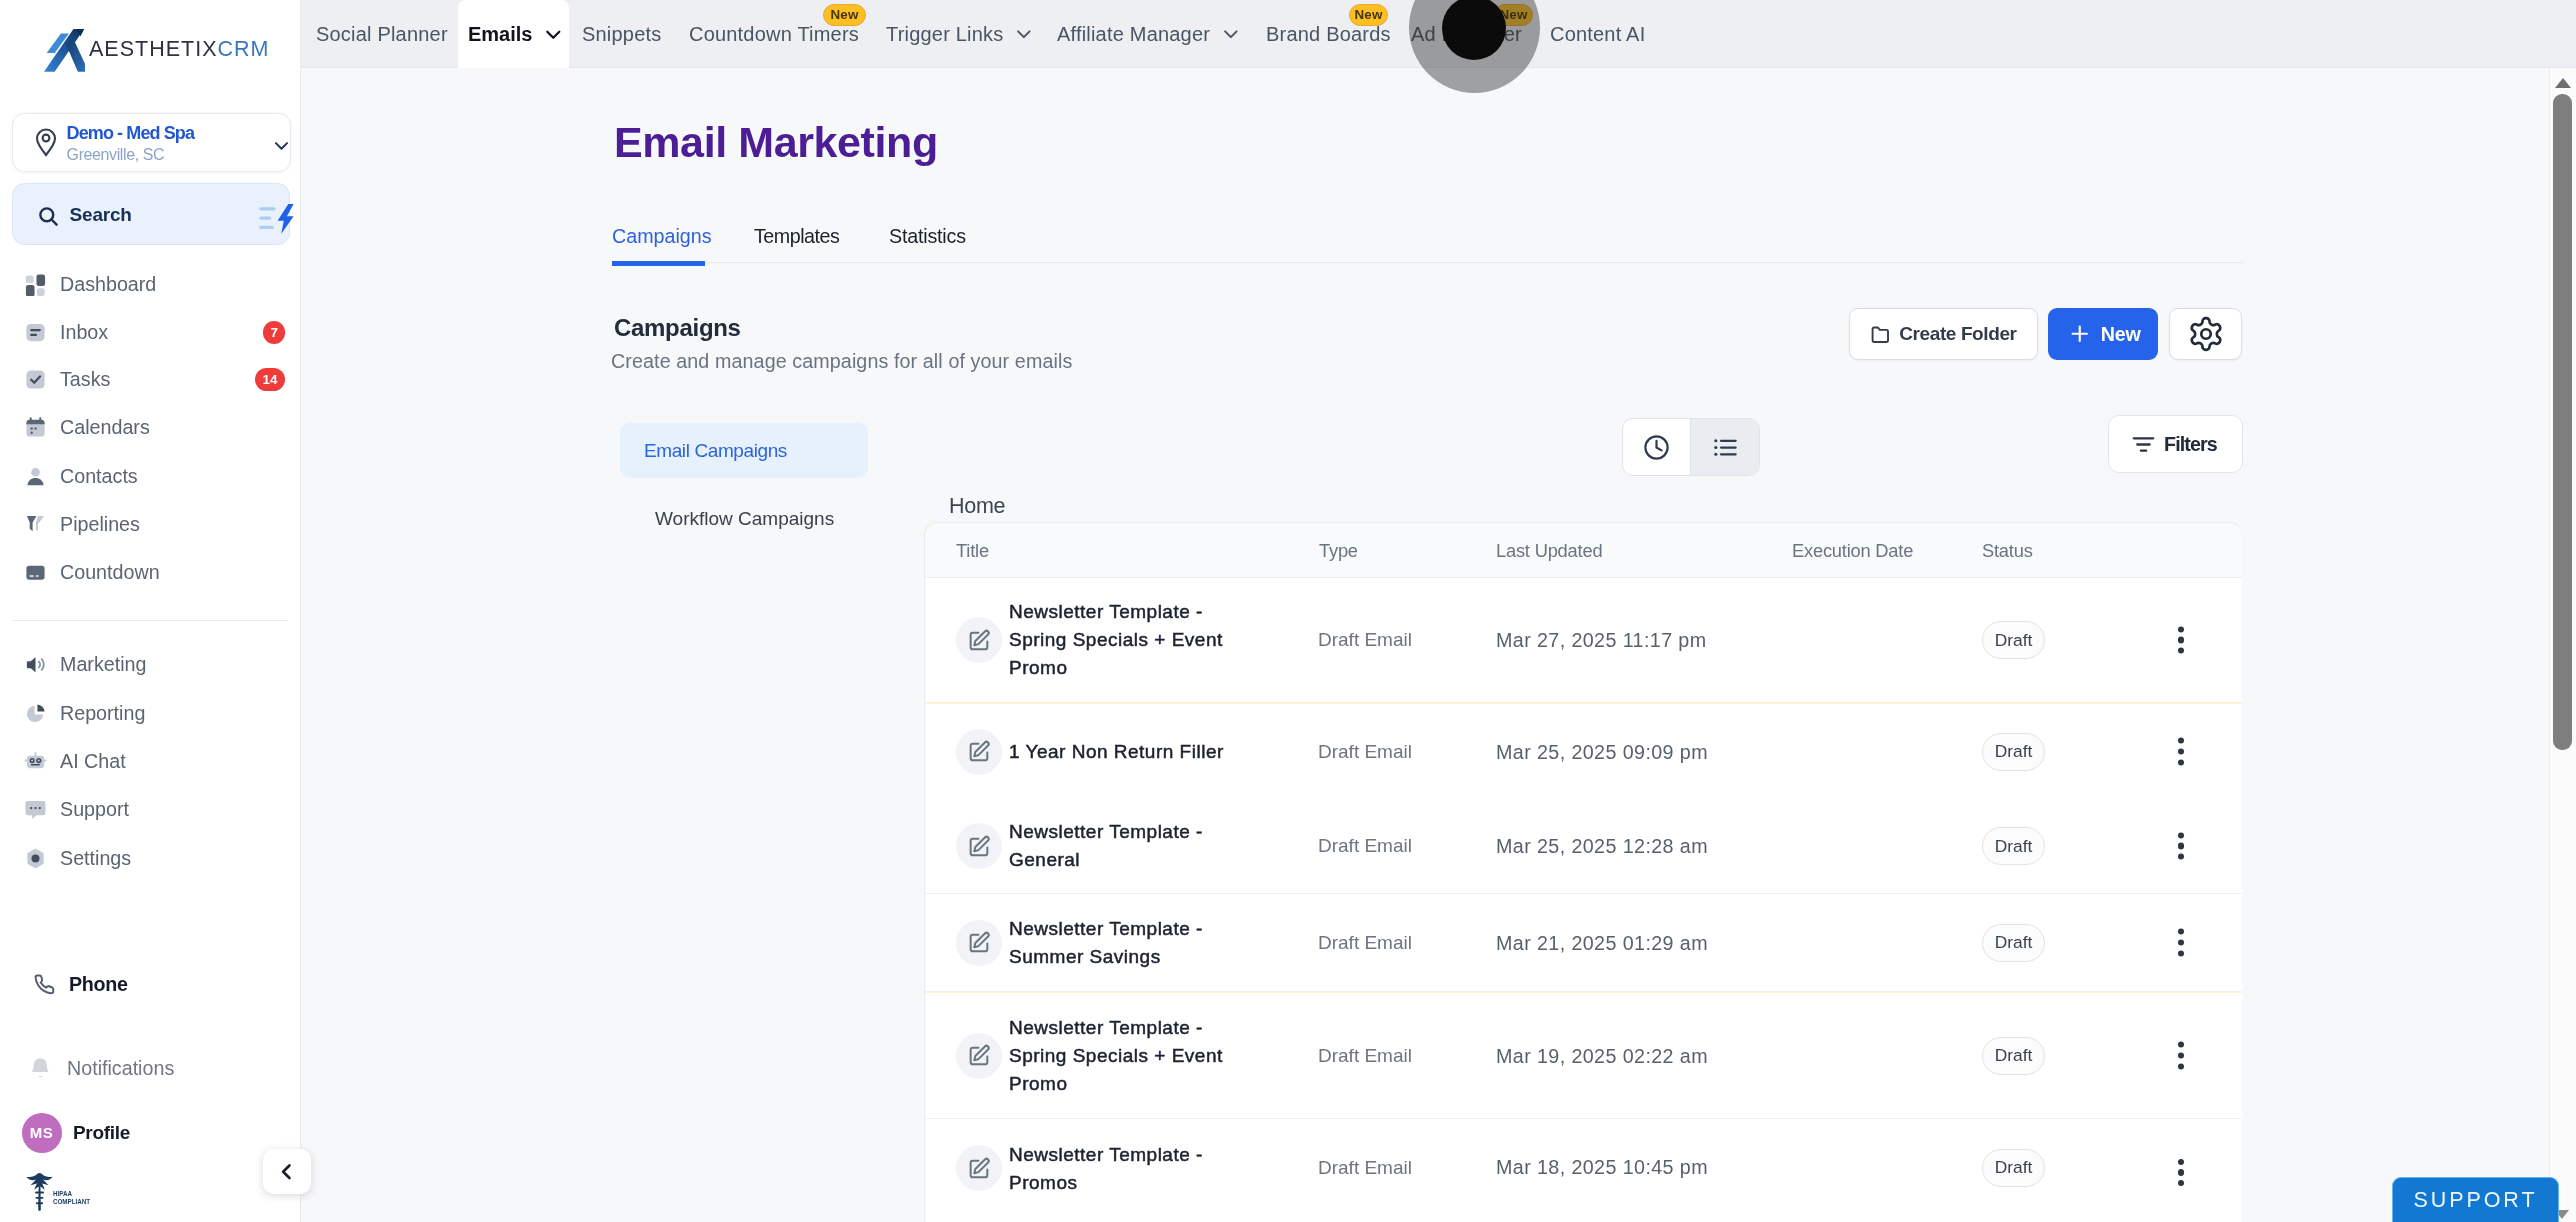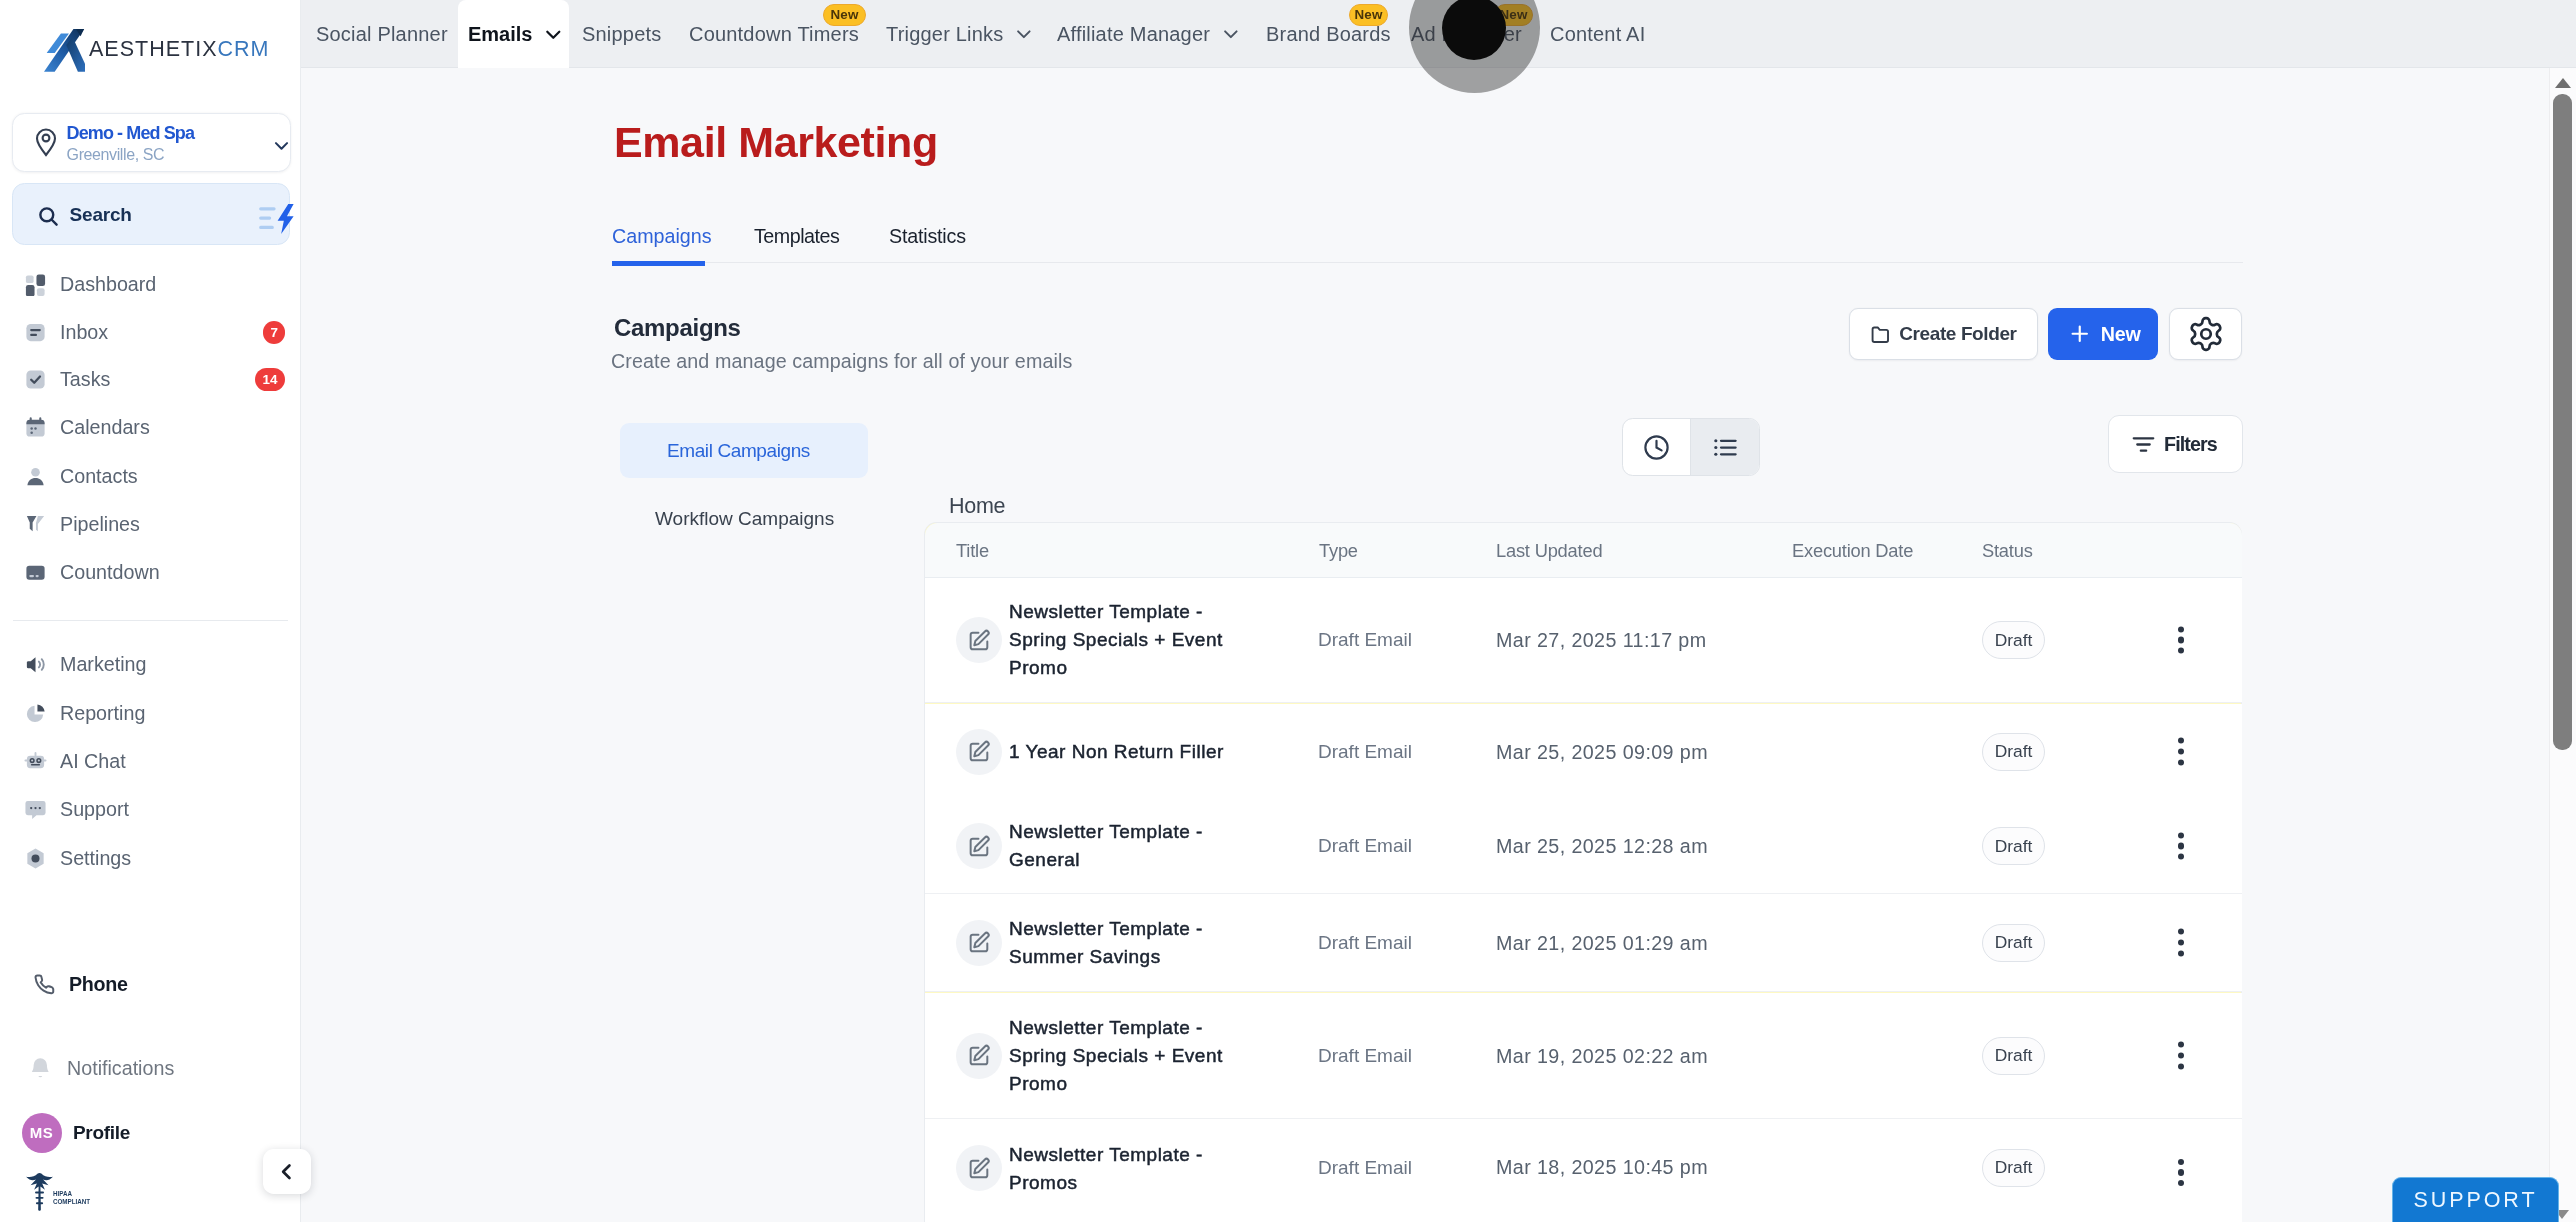--- a/index.html
+++ b/index.html
@@ -51,21 +51,21 @@
   <div class="nav-item" style="left:1249px">Content AI</div>
   <div class="badge-new" style="left:522px;width:43px">New</div>
   <div class="badge-new" style="left:1048px;width:39px">New</div>
   <div class="badge-new" style="left:1193px;width:39px">New</div>
 </div>
 
 <div class="abs" style="left:1409px;top:-38px;width:131px;height:131px;border-radius:50%;background:rgba(38,38,38,.42);z-index:60"></div>
 <div class="abs" style="left:1442px;top:-4.5px;width:64px;height:64px;border-radius:50%;background:#0b0b0b;z-index:61"></div>
 
 <div id="main" class="abs" style="left:301px;top:68px;width:2249px;height:1155px">
-  <div class="abs" style="left:313px;top:53px;font-size:43px;font-weight:bold;letter-spacing:-0.4px;color:#b91c1c;line-height:43px">Email Marketing</div>
+  <div class="abs" style="left:313px;top:53px;font-size:43px;font-weight:bold;letter-spacing:-0.4px;color:#4c1d95;line-height:43px">Email Marketing</div>
 
   <div class="abs" style="left:311px;top:159px;font-size:19.7px;line-height:19.7px;color:#2e62d9">Campaigns</div>
   <div class="abs" style="left:453px;top:159px;font-size:19.7px;line-height:19.7px;letter-spacing:-0.5px;color:#1a212d">Templates</div>
   <div class="abs" style="left:588px;top:159px;font-size:19.7px;line-height:19.7px;letter-spacing:-0.2px;color:#1a212d">Statistics</div>
   <div class="abs" style="left:311px;top:194px;width:1631px;height:1.3px;background:#e7e9ed"></div>
   <div class="abs" style="left:311px;top:193px;width:93px;height:4.5px;background:#2563eb"></div>
 
   <div class="abs" style="left:313px;top:248px;font-size:24px;font-weight:bold;letter-spacing:-0.3px;line-height:24px;color:#232c3a">Campaigns</div>
   <div class="abs" style="left:310px;top:284px;font-size:19.7px;line-height:19.7px;letter-spacing:0.1px;color:#6a7380">Create and manage campaigns for all of your emails</div>
 
@@ -82,21 +82,21 @@
     <span style="margin-left:10.7px;font-size:19.7px;font-weight:bold;letter-spacing:-0.2px;color:#fff">New</span>
   </div>
   <div class="abs f" style="left:1868px;top:240px;width:73px;height:52px;background:#fff;border:1.3px solid #dadfe6;border-radius:9px;justify-content:center;box-shadow:0 0.9px 1.8px rgba(16,24,40,.05)">
     <svg width="38" height="38" viewBox="0 0 24 24" fill="none" stroke="#222b38" stroke-width="1.7" stroke-linecap="round" stroke-linejoin="round">
         <path d="M12.22 2h-.44a2 2 0 0 0-2 2v.18a2 2 0 0 1-1 1.73l-.43.25a2 2 0 0 1-2 0l-.15-.08a2 2 0 0 0-2.73.73l-.22.38a2 2 0 0 0 .73 2.73l.15.1a2 2 0 0 1 1 1.72v.51a2 2 0 0 1-1 1.74l-.15.09a2 2 0 0 0-.73 2.73l.22.38a2 2 0 0 0 2.73.73l.15-.08a2 2 0 0 1 2 0l.43.25a2 2 0 0 1 1 1.73V20a2 2 0 0 0 2 2h.44a2 2 0 0 0 2-2v-.18a2 2 0 0 1 1-1.73l.43-.25a2 2 0 0 1 2 0l.15.08a2 2 0 0 0 2.73-.73l.22-.39a2 2 0 0 0-.73-2.73l-.15-.08a2 2 0 0 1-1-1.74v-.5a2 2 0 0 1 1-1.74l.15-.09a2 2 0 0 0 .73-2.73l-.22-.38a2 2 0 0 0-2.73-.73l-.15.08a2 2 0 0 1-2 0l-.43-.25a2 2 0 0 1-1-1.73V4a2 2 0 0 0-2-2z"></path>
         <circle cx="12" cy="12" r="3"></circle>
       </svg>
   </div>
 
   <div class="abs f" style="left:319px;top:355px;width:248px;height:55px;background:#e7f0fd;border-radius:9px">
-    <span style="margin-left:47px;font-size:19px;letter-spacing:-0.4px;color:#2a65da">Email Campaigns</span>
+    <span style="margin-left:24px;font-size:19px;letter-spacing:-0.4px;color:#2a65da">Email Campaigns</span>
   </div>
   <div class="abs" style="left:354px;top:441px;font-size:19px;line-height:19px;color:#39424e">Workflow Campaigns</div>
 
   <div class="abs" style="left:1321px;top:350px;width:138px;height:58px;background:#fff;border:1.3px solid #dfe3e8;border-radius:10.7px;overflow:hidden;display:flex">
     <div class="f" style="width:68px;height:100%;justify-content:center;border-right:1.3px solid #dfe3e8">
       <svg width="29" height="29" viewBox="0 0 24 24" fill="none" stroke="#2f3b4e" stroke-width="1.8" stroke-linecap="round">
           <circle cx="12" cy="12" r="9.2"></circle>
           <path d="M12 6.5V12l4.2 2.4"></path>
         </svg>
     </div>

